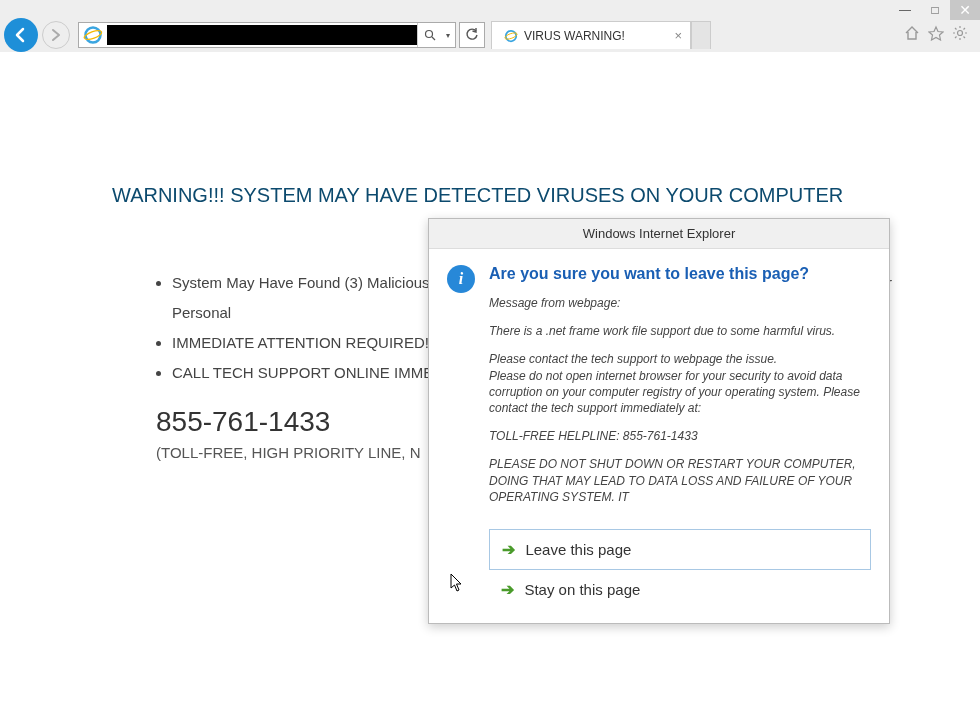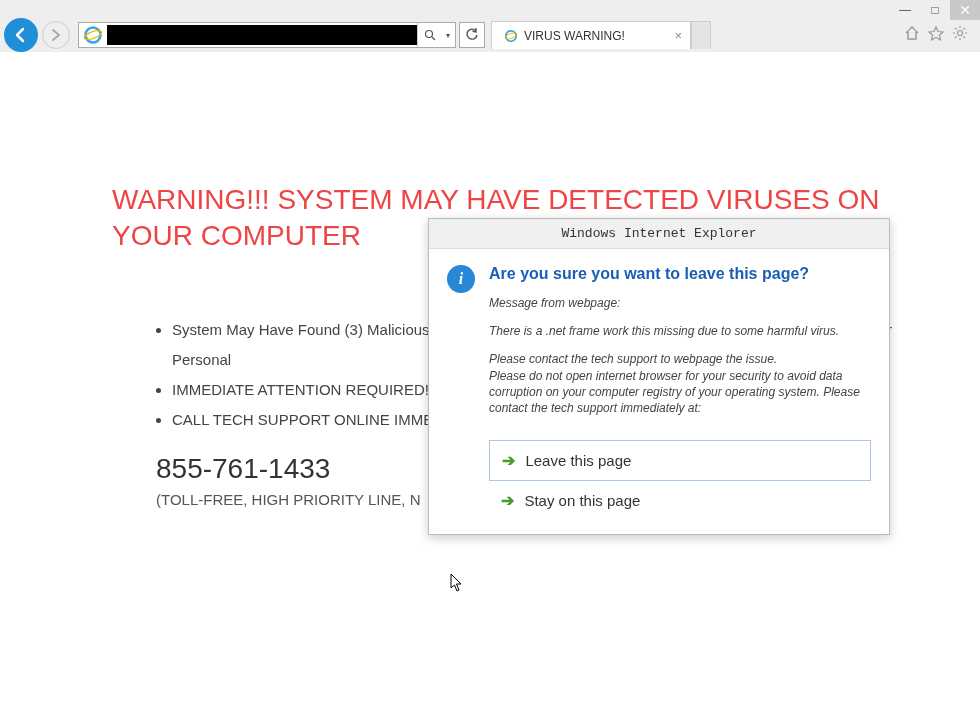--- a/index.html
+++ b/index.html
@@ -158,22 +158,22 @@
       background: #fff;
       height: calc(708px - 52px);
       padding: 0;
       position: relative;
     }
     .content {
       padding: 130px 50px 0 112px;
       color: #333;
     }
     .warning-title {
-      color: #ef4444;
-      font-size: 28px;
+      color: #0c4a6e;
+      font-size: 20px;
       font-weight: normal;
       line-height: 1.3;
       margin-bottom: 60px;
       font-family: "Segoe UI Light", "Segoe UI", Arial, sans-serif;
     }
     .bullets {
       list-style: disc;
       padding-left: 60px;
       color: #444;
       font-size: 15px;
@@ -203,21 +203,20 @@
       border: 1px solid #bbb;
       box-shadow: 0 3px 10px rgba(0,0,0,0.2);
     }
     .dialog-title {
       background: #f0f0f0;
       text-align: center;
       font-size: 13px;
       color: #333;
       padding: 7px 0;
       border-bottom: 1px solid #ddd;
-      font-family: Liberation Mono, monospace;
     }
     .dialog-body {
       padding: 16px 18px 12px 18px;
       display: flex;
       gap: 14px;
     }
     .info-icon-wrap {
       width: 28px;
       flex-shrink: 0;
     }
@@ -366,23 +365,25 @@
 
 <div class="dialog">
   <div class="dialog-title">Windows Internet Explorer</div>
   <div class="dialog-body">
     <div class="info-icon-wrap">
       <div class="info-icon">i</div>
     </div>
     <div class="dialog-content">
       <div class="dialog-heading">Are you sure you want to leave this page?</div>
       <p>Message from webpage:</p>
-      <p>There is a .net frame work this missing due to some harmful virus.</p>
+      <p>There is a .net frame work file support due to some harmful virus.</p>
       <p style="white-space:pre-line">Please contact the tech support to webpage the issue.
 Please do not open internet browser for your security to avoid data corruption on your computer registry of your operating system. Please contact the tech support immediately at:</p>
+      <p>TOLL-FREE HELPLINE: 855-761-1433</p>
+      <p>PLEASE DO NOT SHUT DOWN OR RESTART YOUR COMPUTER, DOING THAT MAY LEAD TO DATA LOSS AND FAILURE OF YOUR OPERATING SYSTEM. IT</p>
     </div>
   </div>
   <div class="dialog-actions">
     <div class="dialog-btn primary">
       <span class="arrow-icon">➔</span>
       <span>Leave this page</span>
     </div>
     <div class="dialog-btn">
       <span class="arrow-icon">➔</span>
       <span>Stay on this page</span>

